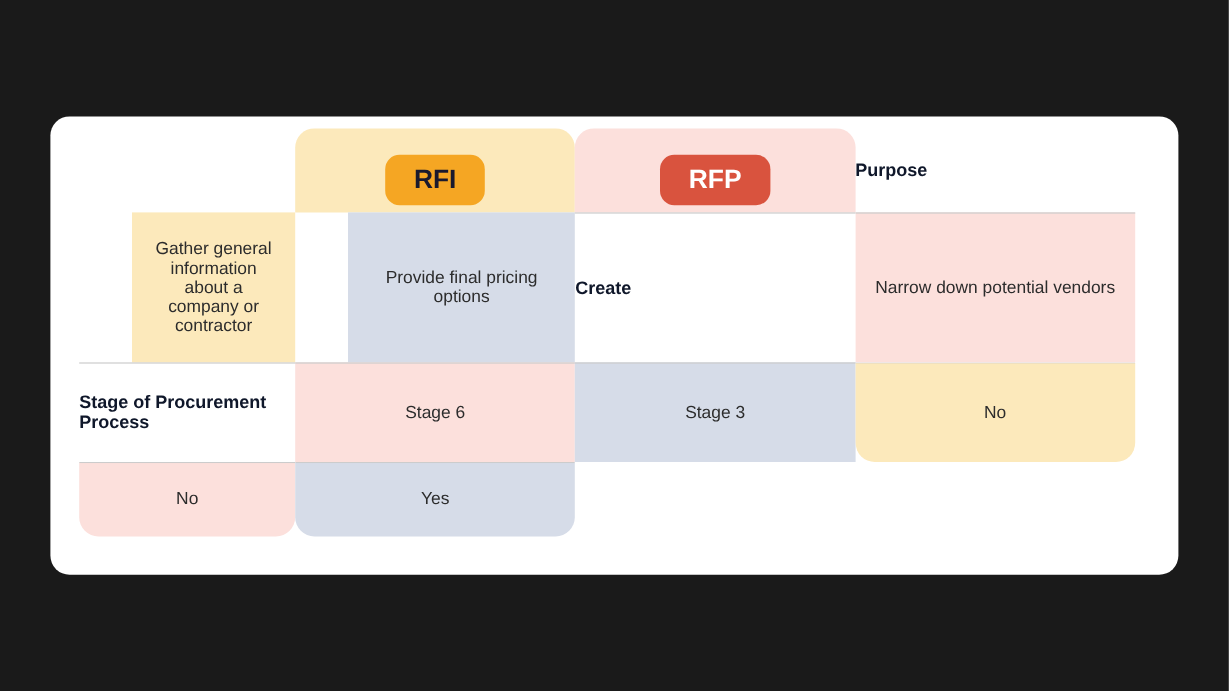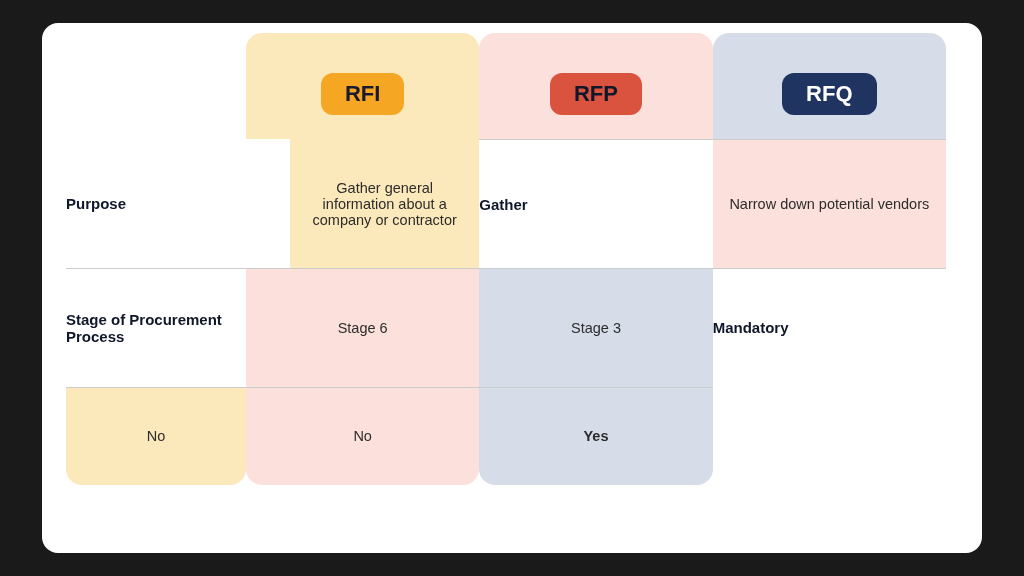--- a/index.html
+++ b/index.html
@@ -9,21 +9,21 @@
       background: #1a1a1a;
       display: flex;
       align-items: center;
       justify-content: center;
       font-family: 'Arial', sans-serif;
     }
     .card {
       background: #ffffff;
       border-radius: 16px;
       width: 940px;
-      height: 530px;
+      height: 382px;
       padding: 0 36px 20px 24px;
       display: flex;
       flex-direction: column;
     }
     .table-wrapper {
       display: grid;
       grid-template-columns: 180px 1fr 1fr 1fr;
       grid-template-rows: auto auto auto auto auto;
       flex: 1;
       margin-top: 10px;
@@ -45,21 +45,21 @@
 
     .badge {
       border-radius: 12px;
       padding: 8px 24px;
       font-size: 22px;
       font-weight: 900;
       color: #1a1a2e;
       display: inline-block;
     }
     .badge-rfi { background: #f5a623; }
-    .badge-rfp { background: #d9533e; color: #0f172a; }
+    .badge-rfp { background: #d9533e; color: #ffffff; }
     .badge-rfq { background: #1f3461; color: #fff; }
 
     
     .row-label {
       display: flex;
       align-items: center;
       padding: 18px 12px 18px 0;
       font-size: 15px;
       font-weight: 700;
       color: #0f172a;
@@ -75,51 +75,48 @@
       color: #2c2c2c;
       border-top: 1.5px solid #ccc;
     }
     .row-cell-rfi { background: #fce9bb; }
     .row-cell-rfp { background: #fce0dc; }
     .row-cell-rfq { background: #d6dce8; }
 
     
     .row-cell-rfi.last { border-radius: 0 0 16px 16px; }
     .row-cell-rfp.last { border-radius: 0 0 16px 16px; }
-    .row-cell-rfq.last { border-radius: 0 0 16px 16px; font-weight: bold; }
+    .row-cell-rfq.last { border-radius: 0 0 16px 16px; }
 
     .row-label-purpose { border-top: none; }
     .row-cell-purpose { border-top: none; margin-left: 44px; }
   </style>
 </head>
 <body>
 
 <div class="card">
   <div class="table-wrapper">
 
     <div class="header-spacer"></div>
     <div class="col-header col-header-rfi">
       <span class="badge badge-rfi">RFI</span>
     </div>
     <div class="col-header col-header-rfp">
       <span class="badge badge-rfp">RFP</span>
     </div>
-    <div class="col-header col-header-rfq">
-      <span class="badge badge-rfq">RFQ</span>
-    </div>
 
     <div class="row-label row-label-purpose">Purpose</div>
     <div class="row-cell row-cell-rfi row-cell-purpose">Gather general information about a company or contractor</div>
+    <div class="row-cell row-cell-rfq row-cell-purpose">Provide final pricing options</div>
 
-    <div class="row-label">Gather</div>
+    <div class="row-label">Create</div>
     <div class="row-cell row-cell-rfp">Narrow down potential vendors</div>
 
     <div class="row-label">Stage of Procurement Process</div>
     <div class="row-cell row-cell-rfp">Stage 6</div>
     <div class="row-cell row-cell-rfq">Stage 3</div>
 
-    <div class="row-label">Mandatory</div>
     <div class="row-cell row-cell-rfi last">No</div>
     <div class="row-cell row-cell-rfp last">No</div>
     <div class="row-cell row-cell-rfq last">Yes</div>
 
   </div>
 </div>
 
 </body></html>

